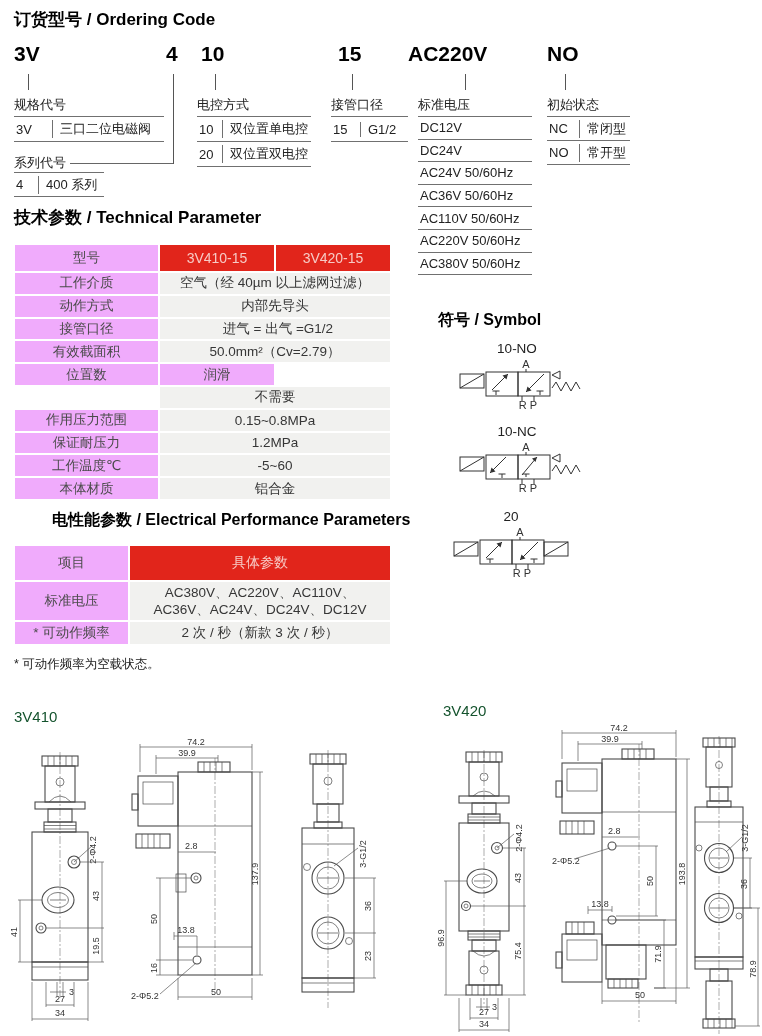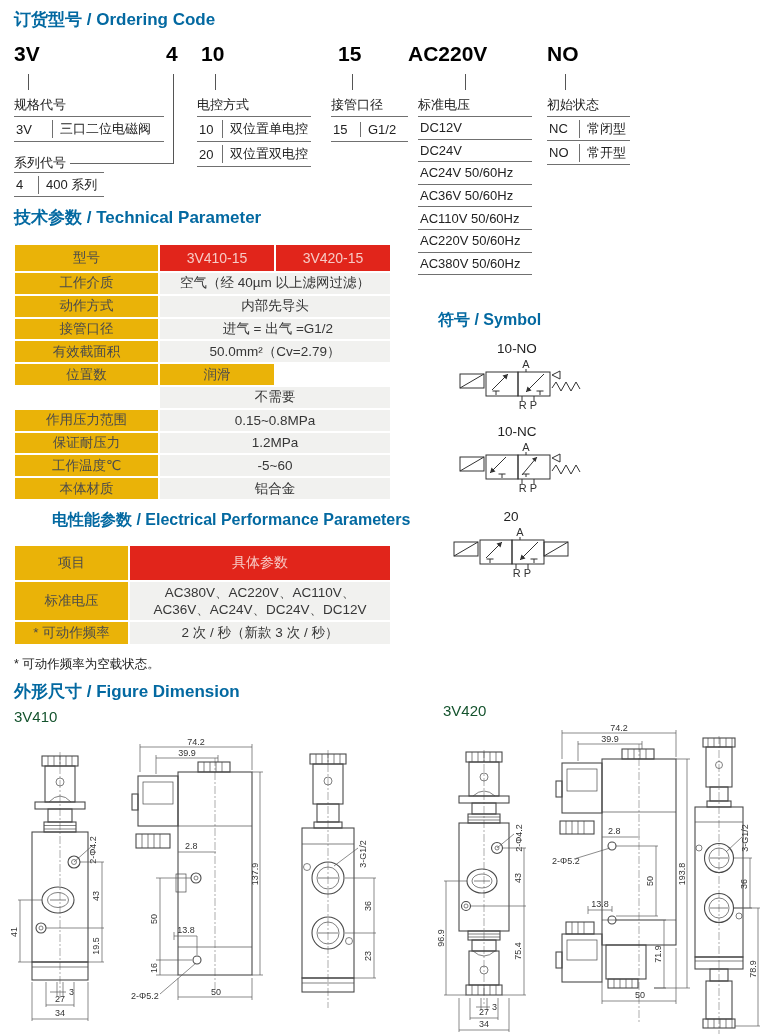--- a/index.html
+++ b/index.html
@@ -1,33 +1,33 @@
 <!DOCTYPE html>
 <html><head>
 <meta charset="utf-8">
 <style>
   html,body{margin:0;padding:0;background:#fff;}
   #page{position:relative;width:762px;height:1036px;background:#fff;overflow:hidden;
         font-family:"Liberation Sans","DejaVu Sans",sans-serif;color:#1a1a1a;}
   .abs{position:absolute;}
-  .sec-title{font-weight:bold;font-size:17px;color:#0369a1;white-space:nowrap;}
+  .sec-title{font-weight:bold;font-size:17px;color:#000000;white-space:nowrap;}
   .code{font-weight:bold;font-size:21px;color:#000;white-space:nowrap;}
   .tick{position:absolute;width:1px;background:#555;}
   .hline{position:absolute;height:1px;background:#666;}
   
   .og-label{position:absolute;font-size:13px;color:#222;white-space:nowrap;}
   .og-table{position:absolute;border-top:1px solid #707070;font-size:13px;color:#222;}
   .og-row{display:flex;align-items:center;border-bottom:1px solid #707070;}
   .og-code{flex:0 0 auto;padding-left:2px;}
   .og-desc{flex:1;border-left:1px solid #707070;padding-left:7px;white-space:nowrap;}
   .og-single{padding-left:2px;white-space:nowrap;}
   
   .gtable{position:absolute;display:grid;gap:2px;background:#fff;}
   .cell{display:flex;align-items:center;justify-content:center;text-align:center;}
-  .cell-label{background:#eab308;color:#4b4b4b;font-size:13.5px;}
+  .cell-label{background:#f0abfc;color:#4b4b4b;font-size:13.5px;}
   .cell-red{background:#e1251b;color:#f7cac5;font-size:14px;}
   .cell-val{background:#f1f1ef;color:#363636;font-size:13.5px;}
   .footnote{position:absolute;font-size:12.5px;color:#222;white-space:nowrap;}
   .model-name{position:absolute;font-size:15px;color:#14532d;white-space:nowrap;text-align:center;}
   .sym-label{position:absolute;font-size:13.5px;color:#222;text-align:center;white-space:nowrap;}
   
   svg.draw{position:absolute;overflow:visible;}
   .o{fill:none;stroke:#4a4a4a;stroke-width:1.1;}
   .i{fill:none;stroke:#4a4a4a;stroke-width:0.7;}
   .d{fill:none;stroke:#5a5a5a;stroke-width:0.7;}
@@ -240,21 +240,20 @@
     <div class="cell cell-val" style="flex-direction:column;line-height:17px;">
       <div>AC380V、AC220V、AC110V、</div>
       <div>AC36V、AC24V、DC24V、DC12V</div>
     </div>
     <div class="cell cell-label">* 可动作频率</div>
     <div class="cell cell-val">2 次 / 秒（新款 3 次 / 秒）</div>
   </div>
 
   <div class="footnote" style="left:14px;top:656px;">* 可动作频率为空载状态。</div>
 
-  <div class="abs sec-title" style="left:14px;top:680px;">外形尺寸 / Figure Dimension</div>
   <div class="model-name" style="left:14px;top:708px;">3V410</div>
   <div class="model-name" style="left:443px;top:702px;">3V420</div>
 
   <svg class="draw" style="left:12px;top:750px;" width="110" height="282" viewBox="0 0 110 282">
     <line class="cl" x1="48" y1="2" x2="48" y2="250"></line>
     <rect class="o" x="30" y="6" width="36" height="10"></rect>
     <line class="i" x1="36" y1="6" x2="36" y2="16"></line>
       <line class="i" x1="42" y1="6" x2="42" y2="16"></line>
       <line class="i" x1="48" y1="6" x2="48" y2="16"></line>
       <line class="i" x1="54" y1="6" x2="54" y2="16"></line>

